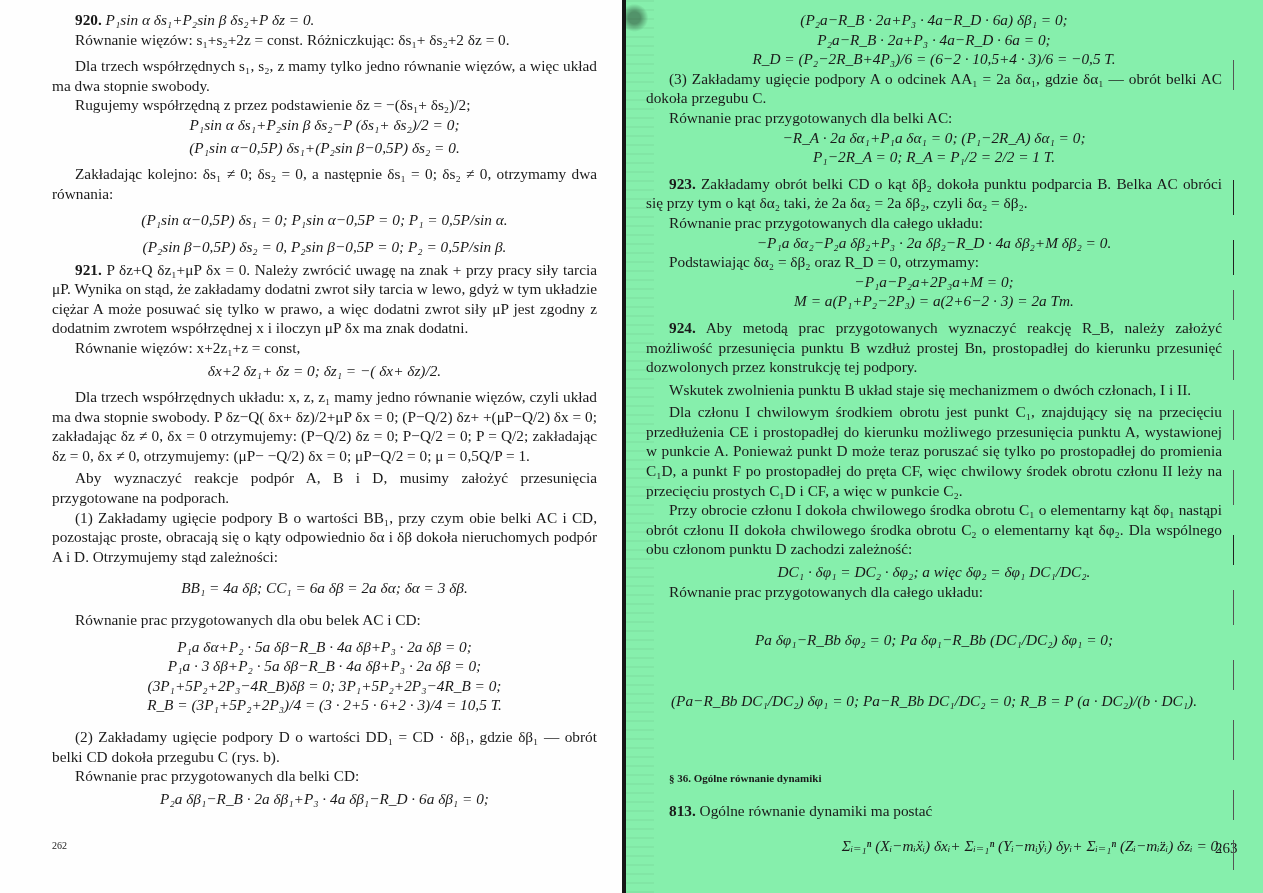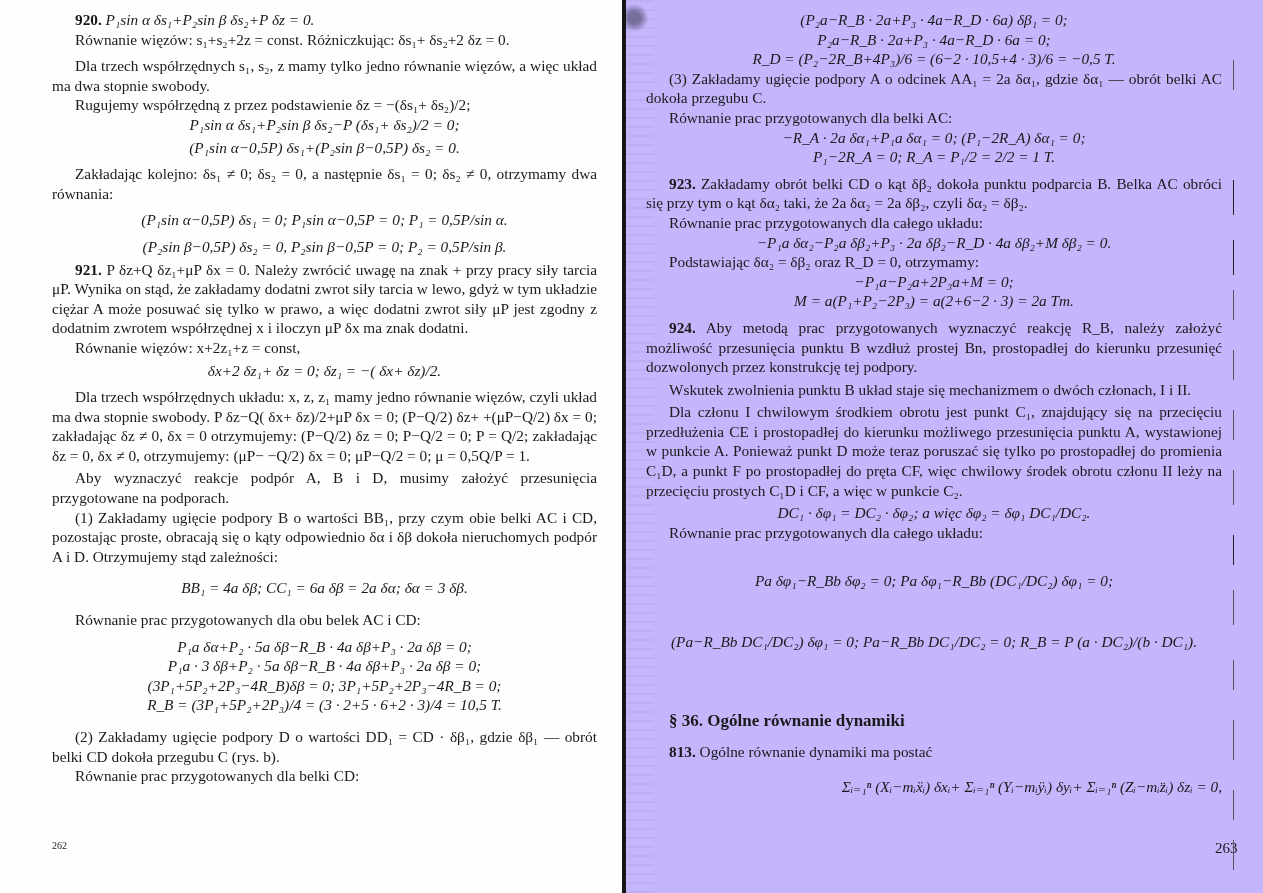--- a/index.html
+++ b/index.html
@@ -6,21 +6,21 @@
   body {
     width: 1263px; height: 893px; overflow: hidden;
     background: #ffffff;
     font-family: "Liberation Serif", "DejaVu Serif", serif;
     color: #1a1a1a;
     position: relative;
   }
   .spread { position: absolute; inset: 0; display: flex; }
   .page { position: relative; height: 893px; box-sizing: border-box; }
   .page-left { width: 624px; background: #fefefe; }
-  .page-right { width: 639px; background: #c4b5fd; }
+  .page-right { width: 639px; background: #86efac; }
   .gutter {
     position: absolute; left: 622px; top: 0; width: 4px; height: 893px;
     background: #161616;
   }
   .gutter-speckle {
     position: absolute; left: 626px; top: 0; width: 28px; height: 893px;
     background:
       radial-gradient(circle at 30% 2%, rgba(0,0,0,0.55) 0 6px, transparent 14px),
       repeating-linear-gradient(180deg, rgba(0,0,0,0.05) 0 2px, transparent 2px 9px);
     opacity: 0.7;
@@ -32,21 +32,21 @@
   .page-left .content { left: 52px; top: 10px; width: 545px; }
   .page-right .content { left: 22px; top: 10px; width: 576px; }
 
   .p { text-align: justify; text-indent: 23px; margin: 0; }
   .eq { text-align: center; margin: 0; font-style: italic; }
   .eq.tall { margin: 8px 0; text-align: right; }
   .gap-s { height: 3px; }
   .gap-m { height: 7px; }
   .gap-l { height: 12px; }
   .num { font-weight: bold; font-style: normal; }
-  .section-heading { font-weight: bold; font-size: 17px; margin: 0 0 0 23px; }
+  .section-heading { font-weight: bold; font-size: 11px; margin: 0 0 0 23px; }
   .page-number { position: absolute; font-size: 10px; }
   .page-left .page-number { left: 52px; top: 840px; }
   .frac-eq { text-align: center; font-style: italic; margin: 17px 0; }
 </style>
 </head>
 <body>
 
 <div class="spread">
 
   <div class="page page-left">
@@ -81,20 +81,21 @@
       <p class="p">Równanie prac przygotowanych dla obu belek AC i CD:</p>
       <div class="gap-m"></div>
       <p class="eq">P₁a δα+P₂ · 5a δβ−R_B · 4a δβ+P₃ · 2a δβ = 0;</p>
       <p class="eq">P₁a · 3 δβ+P₂ · 5a δβ−R_B · 4a δβ+P₃ · 2a δβ = 0;</p>
       <p class="eq">(3P₁+5P₂+2P₃−4R_B)δβ = 0;    3P₁+5P₂+2P₃−4R_B = 0;</p>
       <p class="eq">R_B = (3P₁+5P₂+2P₃)/4 = (3 · 2+5 · 6+2 · 3)/4 = 10,5 T.</p>
       <div class="gap-l"></div>
       <p class="p">(2) Zakładamy ugięcie podpory D o wartości DD₁ = CD · δβ₁, gdzie δβ₁ — obrót belki CD dokoła przegubu C (rys. b).</p>
       <p class="p">Równanie prac przygotowanych dla belki CD:</p>
       <div class="gap-s"></div>
+      <p class="eq">P₂a δβ₁−R_B · 2a δβ₁+P₃ · 4a δβ₁−R_D · 6a δβ₁ = 0;</p>
     </div>
     <div class="page-number">262</div>
   </div>
 
   <div class="page page-right">
     <div class="content">
       <p class="eq">(P₂a−R_B · 2a+P₃ · 4a−R_D · 6a) δβ₁ = 0;</p>
       <p class="eq">P₂a−R_B · 2a+P₃ · 4a−R_D · 6a = 0;</p>
       <p class="eq">R_D = (P₂−2R_B+4P₃)/6 = (6−2 · 10,5+4 · 3)/6 = −0,5 T.</p>
       <p class="p">(3) Zakładamy ugięcie podpory A o odcinek AA₁ = 2a δα₁, gdzie δα₁ — obrót belki AC dokoła przegubu C.</p>
@@ -107,20 +108,21 @@
       <p class="eq">−P₁a δα₂−P₂a δβ₂+P₃ · 2a δβ₂−R_D · 4a δβ₂+M δβ₂ = 0.</p>
       <p class="p">Podstawiając δα₂ = δβ₂ oraz R_D = 0, otrzymamy:</p>
       <p class="eq">−P₁a−P₂a+2P₃a+M = 0;</p>
       <p class="eq">M = a(P₁+P₂−2P₃) = a(2+6−2 · 3) = 2a  Tm.</p>
       <div class="gap-m"></div>
       <p class="p"><span class="num">924.</span> <span>Aby metodą prac przygotowanych wyznaczyć reakcję R_B, należy założyć możliwość przesunięcia punktu B wzdłuż prostej Bn, prostopadłej do kierunku przesunięć dozwolonych przez konstrukcję tej podpory.</span></p>
       <div class="gap-s"></div>
       <p class="p">Wskutek zwolnienia punktu B układ staje się mechanizmem o dwóch członach, I i II.</p>
       <div class="gap-s"></div>
       <p class="p">Dla członu I chwilowym środkiem obrotu jest punkt C₁, znajdujący się na przecięciu przedłużenia CE i prostopadłej do kierunku możliwego przesunięcia punktu A, wystawionej w punkcie A. Ponieważ punkt D może teraz poruszać się tylko po prostopadłej do promienia C₁D, a punkt F po prostopadłej do pręta CF, więc chwilowy środek obrotu członu II leży na przecięciu prostych C₁D i CF, a więc w punkcie C₂.</p>
+      <p class="p">Przy obrocie członu I dokoła chwilowego środka obrotu C₁ o elementarny kąt δφ₁ nastąpi obrót członu II dokoła chwilowego środka obrotu C₂ o elementarny kąt δφ₂. Dla wspólnego obu członom punktu D zachodzi zależność:</p>
       <div class="gap-s"></div>
       <p class="eq">DC₁ · δφ₁ = DC₂ · δφ₂;    a więc    δφ₂ = δφ₁ DC₁/DC₂.</p>
       <p class="p">Równanie prac przygotowanych dla całego układu:</p>
       <div class="gap-l"></div>
       <p class="frac-eq">Pa δφ₁−R_Bb δφ₂ = 0;    Pa δφ₁−R_Bb (DC₁/DC₂) δφ₁ = 0;</p>
       <div class="gap-m"></div>
       <p class="frac-eq">(Pa−R_Bb DC₁/DC₂) δφ₁ = 0;    Pa−R_Bb DC₁/DC₂ = 0;    R_B = P (a · DC₂)/(b · DC₁).</p>
       <div style="height:42px"></div>
       <p class="section-heading">§ 36. Ogólne równanie dynamiki</p>
       <div class="gap-l"></div>

